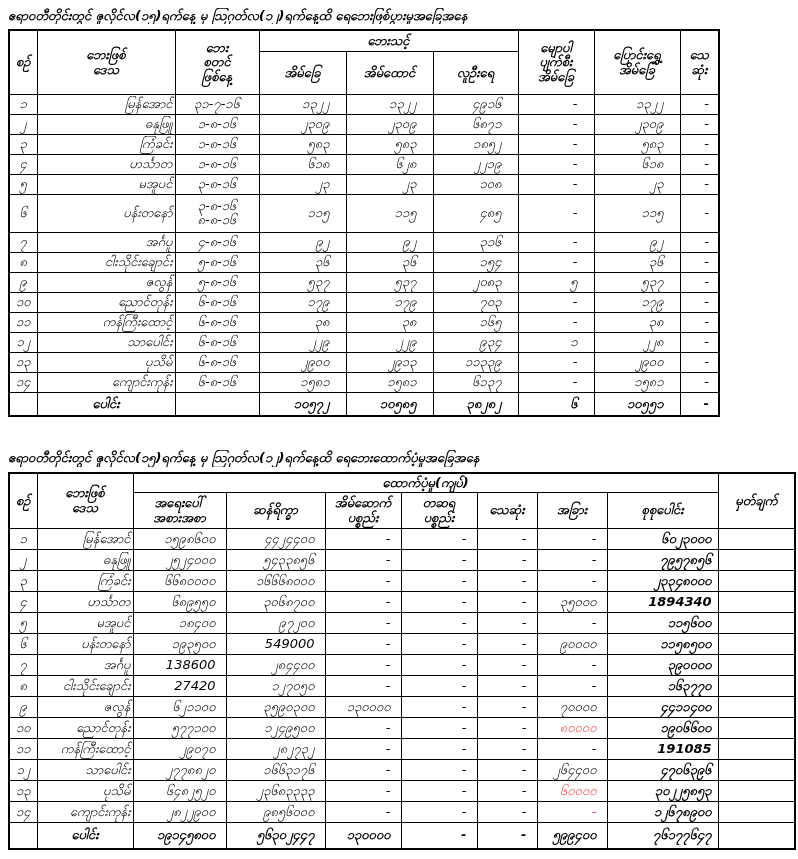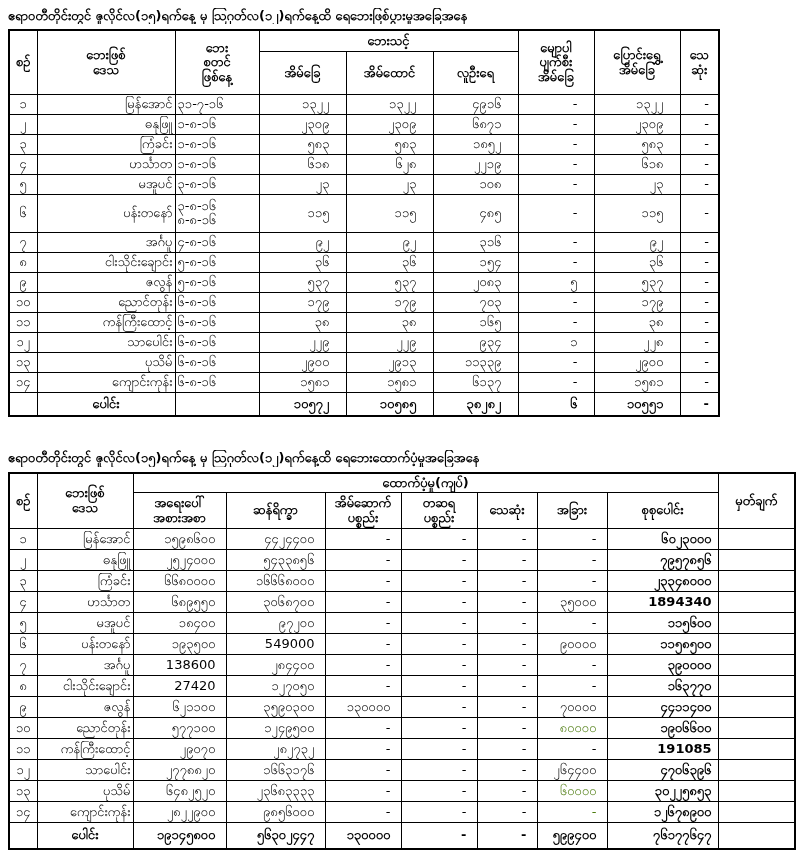--- a/index.html
+++ b/index.html
@@ -1,21 +1,21 @@
 <!DOCTYPE html>
 <html><head>
 <meta charset="utf-8">
 <style>
   * { box-sizing: border-box; }
   html,body { margin:0; padding:0; }
   body {
     width:798px; height:859px; background:#ffffff; color:#000;
     font-family:"DejaVu Sans", sans-serif;
   }
-  .page { padding:6px 3px 0 8px; }
+  .page { padding:6px 3px 0 8px;font-style:italic; }
   .doc-title {
     font-size:13px; font-weight:bold; line-height:1.25; margin:2px 0 5px 0;
     white-space:nowrap; overflow:hidden;
   }
   .doc-title.second { margin-top:33px; }
   table {
     border-collapse:collapse; table-layout:fixed; border:2px solid #000;
   }
   #t1 { width:710px; }
   #t2 { width:786px; }
@@ -28,28 +28,28 @@
   #t1 thead tr.h2 th { height:43px; }
   #t2 thead tr.h1 th { height:20px; }
   #t2 thead tr.h2 th { height:36px; }
   #t1 tbody td { height:20px; }
   #t1 tr.dbl td { height:38px; }
   #t1 tfoot td { height:24px; }
   #t2 tbody td { height:21px; }
   #t2 tfoot td { height:26px; }
   td.no { text-align:center; }
   td.name { text-align:right; padding-left:4px; white-space:nowrap; }
-  td.date { white-space:pre-line; }
+  td.date { text-align:center; white-space:pre-line; }
   td.num { text-align:right; padding-right:16px; white-space:nowrap; }
   #t2 td.num { padding-right:10px; }
   td.num.tight { padding-right:9px; }
   #t2 td.grand { font-weight:bold; padding-right:6px; }
   tfoot td { font-weight:bold; }
   tfoot td.label { text-align:center; }
-  .red { color:#4d7c0f; }
+  .red { color:#ef4444; }
 </style>
 </head>
 <body>
 
 <div class="page">
 
   <div class="doc-title">ဧရာဝတီတိုင်းတွင် ဇူလိုင်လ(၁၅)ရက်နေ့ မှ ဩဂုတ်လ(၁၂)ရက်နေ့ထိ ရေဘေးဖြစ်ပွားမှုအခြေအနေ</div>
 
   <table id="t1">
     <colgroup>

